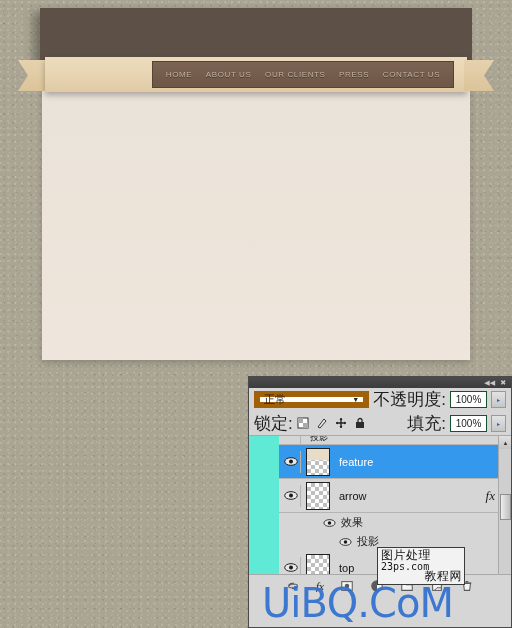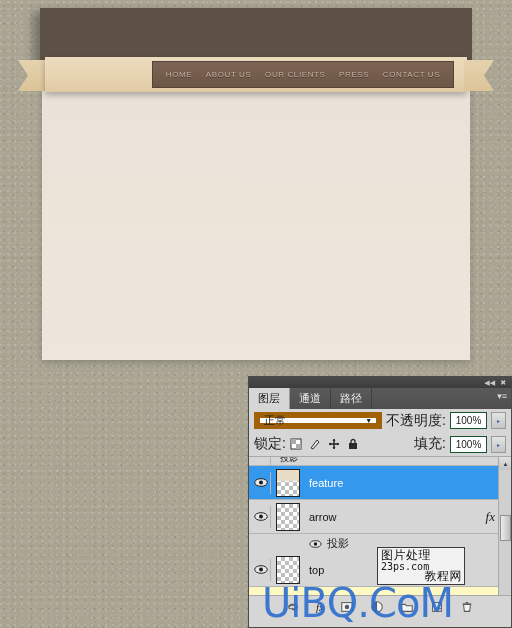--- a/index.html
+++ b/index.html
@@ -119,43 +119,44 @@
   .ps-row.blend { height: 23px; }
   .ps-row.lock  { height: 24px; }
 
   .ps-select {
     flex: 1 1 auto; height: 17px;
     background: #fff; border: 6px solid #a16207;
     display: flex; align-items: center; justify-content: space-between;
     padding: 0 4px; font-size: 11px;
   }
   .ps-caret { font-size: 7px; color: #222; }
-  .ps-label { font-size: 14px; white-space: nowrap; }
+  .ps-label { font-size: 17px; white-space: nowrap; }
   .ps-numbox {
     width: 37px; height: 17px;
     background: #fff; border: 1px solid #14532d;
     display: flex; align-items: center; justify-content: center;
     font-size: 10px;
   }
   .ps-spin {
     width: 15px; height: 17px;
     background: linear-gradient(180deg,#e3e3e3,#c6c6c6);
     border: 1px solid #9a9a9a;
     display: flex; align-items: center; justify-content: center;
     font-size: 6px; color: #3a5f9e;
   }
   .lock-icons { display: flex; align-items: center; gap: 7px; }
   .lock-ico { width: 12px; height: 12px; display: block; }
 
   .ps-list {
     position: relative;
     height: 139px;
-    background: #fef9c3;
+    background: #5eead4;
     border-top: 1px solid #a9a9a9;
     overflow: hidden;
+    padding-left: 30px;
   }
   .layer-row {
     display: flex; align-items: center;
     height: 34px;
     border-bottom: 1px solid #b5b5b5;
     background: #d6d6d6;
     padding-left: 2px;
   }
   .layer-row.clip-top { height: 9px; overflow: hidden; align-items: flex-end; }
   .layer-row.selected { background: #3498ec; align-items: center; }
@@ -262,26 +263,20 @@
 
 </div>
 
 <div class="ps-panel">
 
   <div class="ps-titlebar">
     <span>◀◀</span>
     <span>✖</span>
   </div>
 
-  <div class="ps-tabbar">
-    <div class="ps-tab active">图层</div>
-    <div class="ps-tab">通道</div>
-    <div class="ps-tab">路径</div>
-    <div class="ps-menu-btn">▾≡</div>
-  </div>
 
   <div class="ps-row blend">
     <div class="ps-select">
       <span>正常</span>
       <span class="ps-caret">▼</span>
     </div>
     <span class="ps-label">不透明度:</span>
     <div class="ps-numbox">100%</div>
     <div class="ps-spin">▸</div>
   </div>
@@ -334,20 +329,27 @@
         <svg width="14" height="9" viewBox="0 0 14 9">
           <ellipse cx="7" cy="4.5" rx="6.3" ry="3.8" fill="#e8e8e8" stroke="#222" stroke-width="1"></ellipse>
           <circle cx="7" cy="4.5" r="2" fill="#1a1a1a"></circle>
         </svg>
       </div>
       <div class="thumb"></div>
       <span class="layer-name">arrow</span>
       <span class="fx-mark">fx</span>
     </div>
 
+    <div class="effect-row">
+      <svg width="13" height="8" viewBox="0 0 14 9">
+        <ellipse cx="7" cy="4.5" rx="6.3" ry="3.8" fill="#e8e8e8" stroke="#222" stroke-width="1"></ellipse>
+        <circle cx="7" cy="4.5" r="2" fill="#1a1a1a"></circle>
+      </svg>
+      <span class="t">效果</span>
+    </div>
     <div class="effect-row sub">
       <svg width="13" height="8" viewBox="0 0 14 9">
         <ellipse cx="7" cy="4.5" rx="6.3" ry="3.8" fill="#e8e8e8" stroke="#222" stroke-width="1"></ellipse>
         <circle cx="7" cy="4.5" r="2" fill="#1a1a1a"></circle>
       </svg>
       <span class="t">投影</span>
     </div>
 
     <div class="layer-row">
       <div class="eye">

